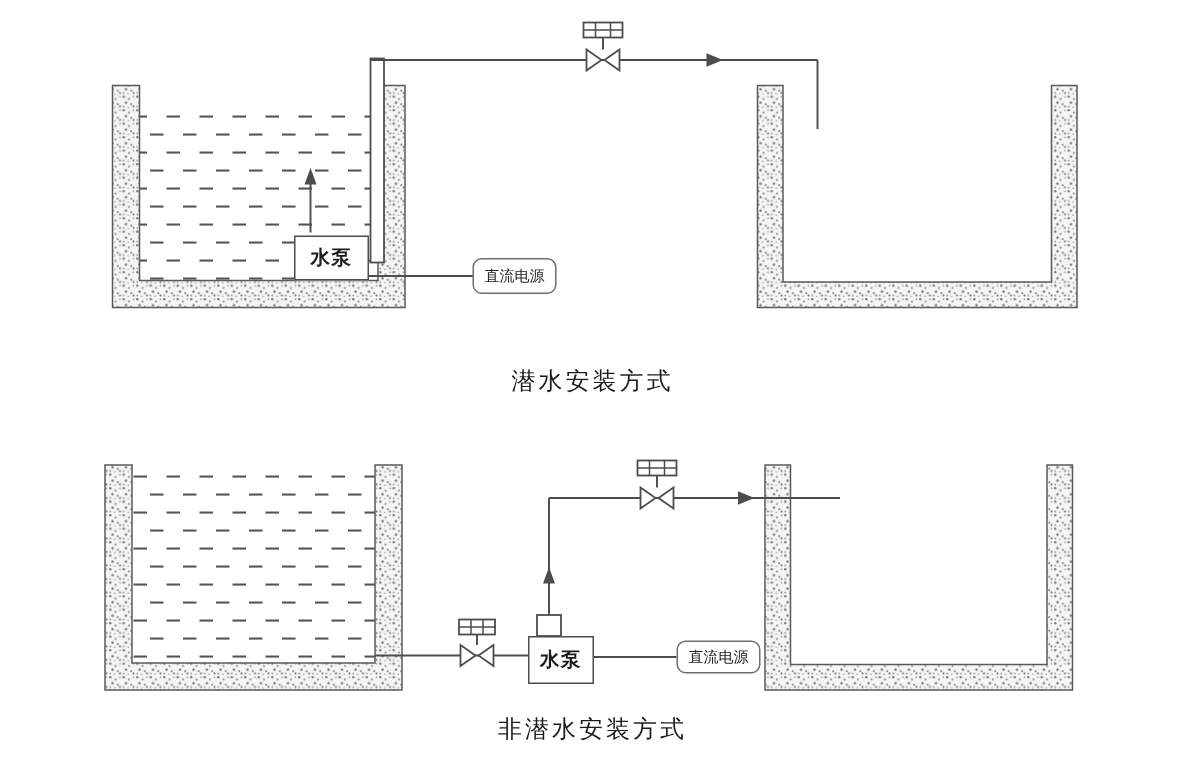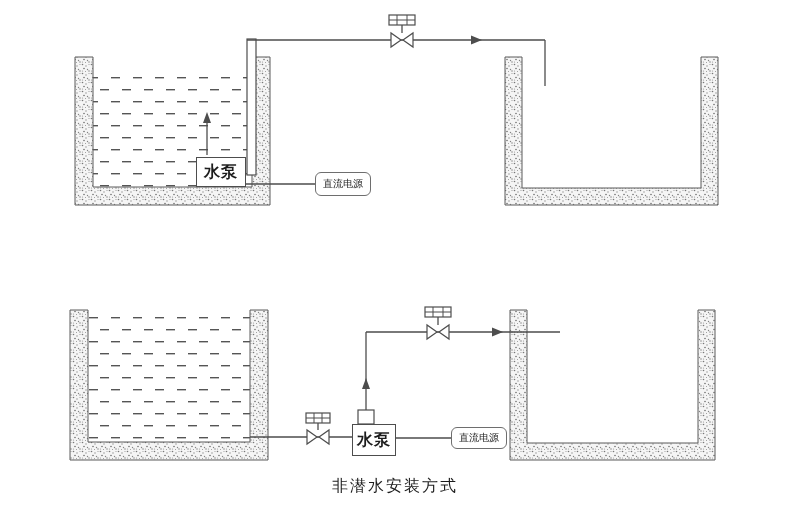--- a/index.html
+++ b/index.html
@@ -30,21 +30,21 @@
     position: absolute;
     display: flex;
     align-items: center;
     justify-content: center;
     background: #ffffff;
     color: var(--text);
     box-sizing: border-box;
   }
   .pump-box {
     border: 1.4px solid var(--line);
-    font-size: 16px;
+    font-size: 13px;
     font-weight: bold;
     letter-spacing: 1px;
   }
   .power-box {
     border: 1px solid #6e6e6e;
     border-radius: 6px;
     font-size: 10px;
   }
   .caption {
     position: absolute;
@@ -172,20 +172,21 @@
       <g>
         <path class="stroke" d="M396,438 L451,438"></path>
       </g>
     </g>
   </svg>
 
   <div class="label-box pump-box" style="left:196px; top:157px; width:50px; height:30px;">水泵</div>
 
   <div class="label-box power-box" style="left:315px; top:172px; width:56px; height:24px;">直流电源</div>
 
+  <div class="caption" style="top:244px;">潜水安装方式</div>
 
   <div class="label-box pump-box" style="left:352px; top:424px; width:44px; height:32px;">水泵</div>
 
   <div class="label-box power-box" style="left:451px; top:427px; width:56px; height:22px;">直流电源</div>
 
   <div class="caption" style="top:476px;">非潜水安装方式</div>
 
 </div>
 
 </body></html>

